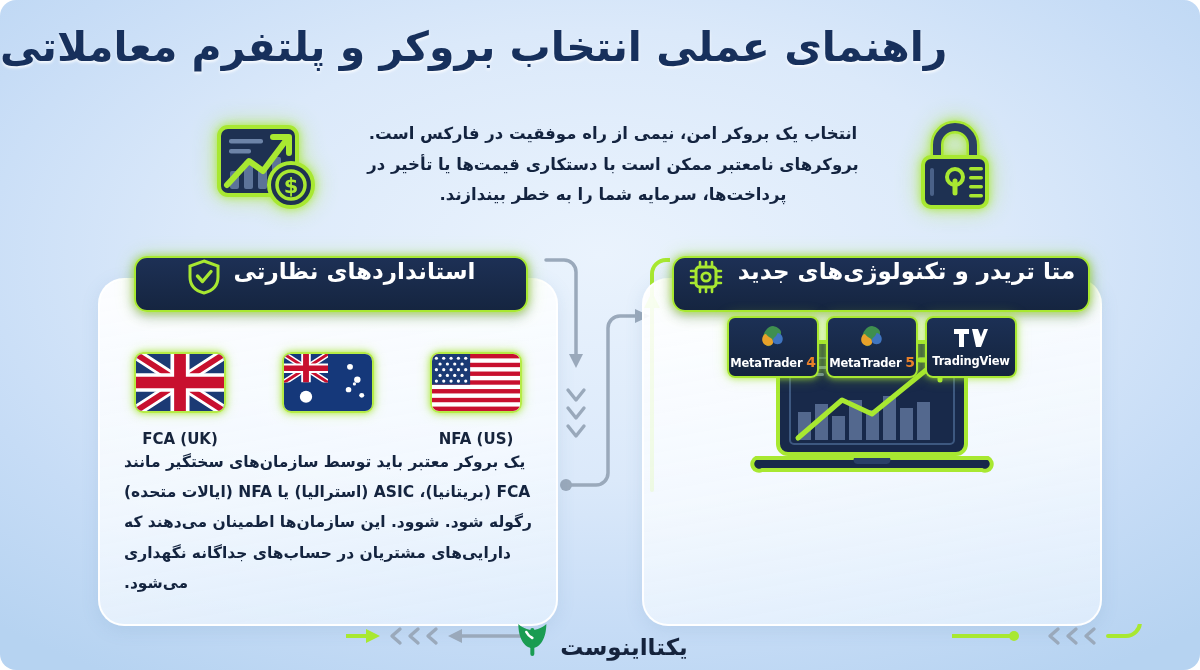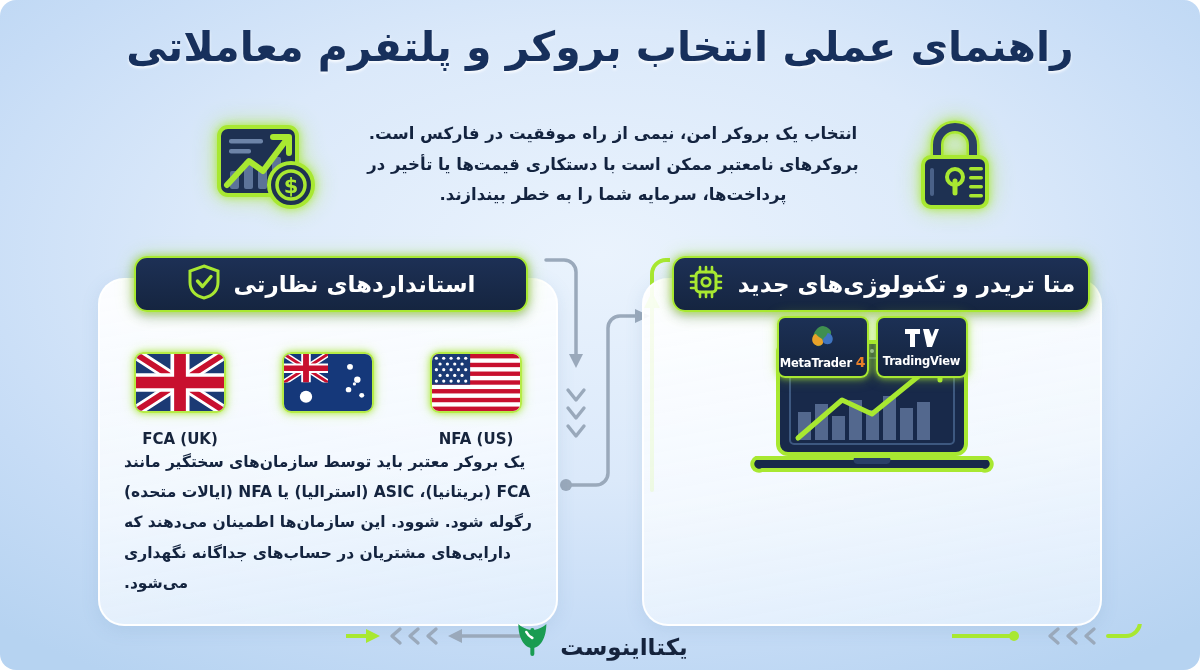--- a/index.html
+++ b/index.html
@@ -16,21 +16,21 @@
     background:
       radial-gradient(ellipse 900px 500px at 50% 38%, #eaf3fd 0%, #dbe9fa 45%, #c6dcf6 75%, #b6d3f1 100%);
     border-radius: 16px;
     overflow: hidden;
   }
 
   
   .title {
     position: absolute;
     top: 22px; left: 0; width: 1200px;
-    text-align: center;
+    text-align: left;
     font-size: 41px;
     font-weight: 700;
     color: #17305c;
     letter-spacing: -0.3px;
     text-shadow: 0 2px 3px rgba(255,255,255,0.85);
     line-height: 1.25;
     direction: rtl;
   }
 
   
@@ -74,21 +74,20 @@
   
   .pill {
     position: absolute;
     top: -24px;
     height: 56px;
     background: linear-gradient(180deg, #1d3055 0%, #152540 100%);
     border-radius: 13px;
     border: 2px solid #a8e831;
     box-shadow: 0 0 7px rgba(168,232,49,0.75), 0 0 18px rgba(168,232,49,0.40), 0 4px 12px rgba(20,40,70,0.30);
     display: flex;
-    align-items: center;
     justify-content: center;
     gap: 13px;
     padding: 0 22px;
     direction: rtl;
   }
   .pill-left  { left: 34px;  width: 394px; }
   .pill-right { left: 28px;  width: 418px; }
   .pill-text {
     color: #ffffff;
     font-size: 23px;
@@ -407,20 +406,33 @@
             <path d="M5 9 c-3 2 -4 7 -1 10 c3 3 8 2 9 -1 c1 -3 -2 -5 -4 -6 c-2 -1 -2 -3 -4 -3 Z" fill="#e8a22a"></path>
             <path d="M18 8 c4 1 6 5 4 9 c-2 3 -7 3 -9 0 c-1 -3 2 -5 3 -6 c1 -1 1 -3 2 -3 Z" fill="#3f74c0"></path>
           </svg>
         </span>
         <span class="badge-label">
           <span>MetaTrader</span>
           <span class="badge-num">4</span>
         </span>
       </div>
 
+      <div class="badge">
+        <span>
+          <svg width="26" height="24" viewBox="0 0 26 24">
+            <path d="M13 1 c5 1 9 4 8 8 c-1 3 -5 3 -7 5 c-2 2 -1 6 -4 7 c-4 1 -7 -3 -7 -7 c0 -7 5 -13 10 -13 Z" fill="#3f8f4f"></path>
+            <path d="M5 9 c-3 2 -4 7 -1 10 c3 3 8 2 9 -1 c1 -3 -2 -5 -4 -6 c-2 -1 -2 -3 -4 -3 Z" fill="#e8a22a"></path>
+            <path d="M18 8 c4 1 6 5 4 9 c-2 3 -7 3 -9 0 c-1 -3 2 -5 3 -6 c1 -1 1 -3 2 -3 Z" fill="#3f74c0"></path>
+          </svg>
+        </span>
+        <span class="badge-label">
+          <span>MetaTrader</span>
+          <span class="badge-num">5</span>
+        </span>
+      </div>
 
       <div class="badge">
         <span>
           <svg width="34" height="22" viewBox="0 0 34 22">
             <rect x="0" y="2" width="15" height="5" fill="#fff"></rect>
             <rect x="5" y="2" width="5" height="18" fill="#fff"></rect>
             <path d="M18 2 L24 2 L27 10 L30 2 L34 2 L27 20 L22 20 Z" fill="#fff"></path>
           </svg>
         </span>
         <span class="badge-label">TradingView</span>

